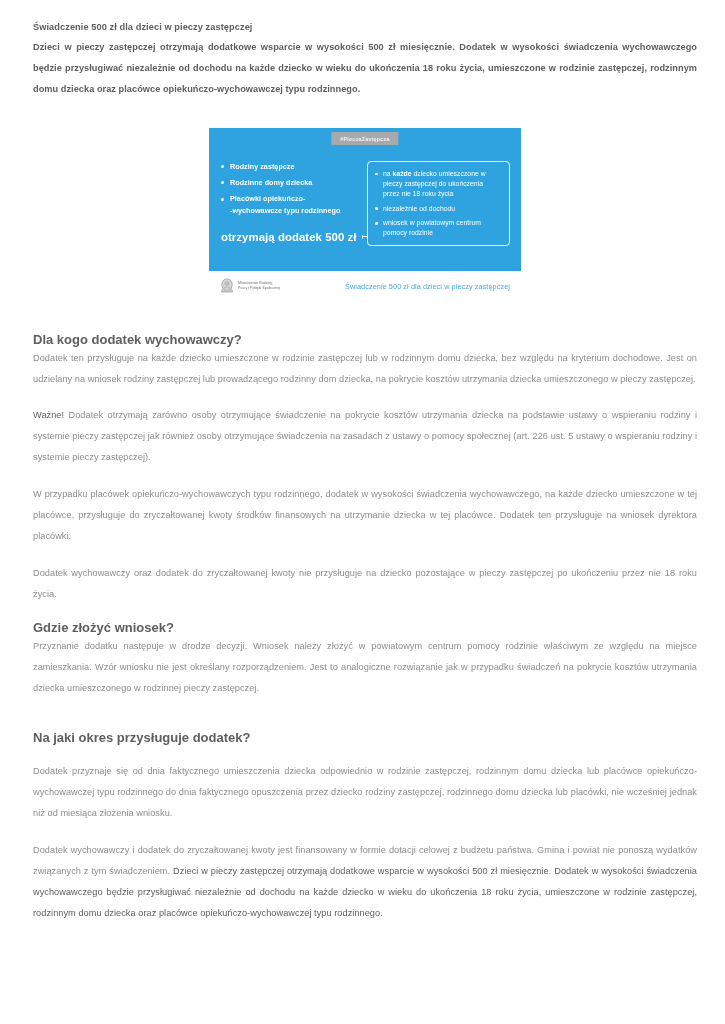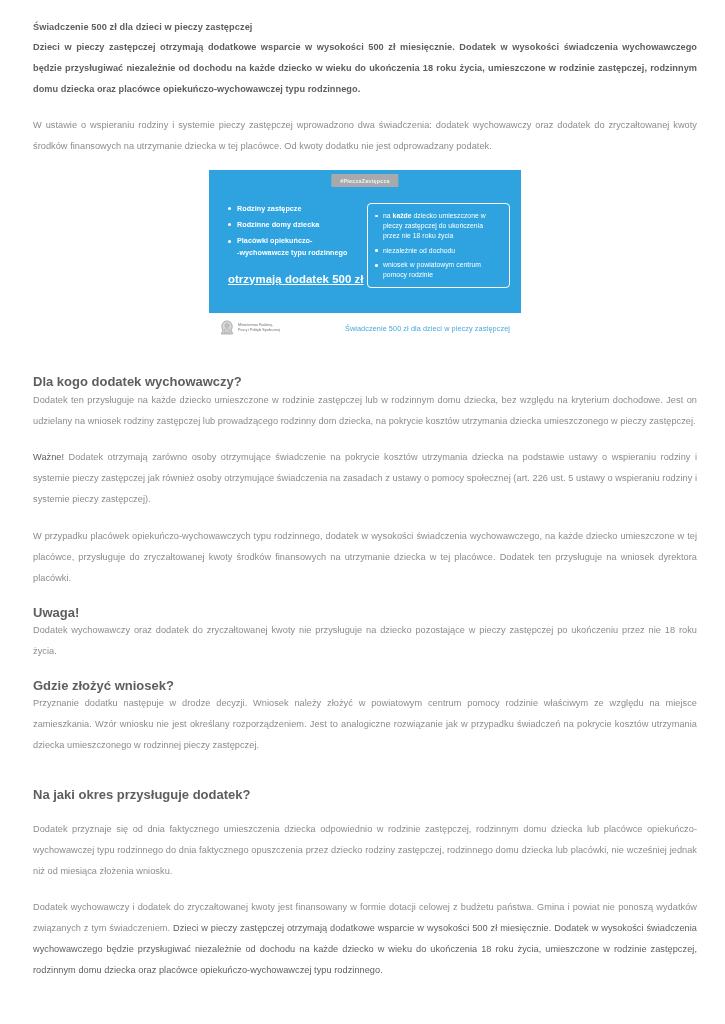--- a/index.html
+++ b/index.html
@@ -95,21 +95,21 @@
   .info-cols {
     position: absolute;
     top: 33px;
     left: 0;
     right: 0;
     display: flex;
     align-items: flex-start;
   }
   .info-left {
     width: 158px;
-    padding-left: 19px;
+    padding-left: 12px;
     box-sizing: border-box;
   }
   .ilist {
     list-style: none;
     margin: 0;
     padding: 0;
   }
   .ilist li {
     position: relative;
     color: #ffffff;
@@ -136,21 +136,20 @@
   }
   .emph500 {
     margin-top: 14px;
     color: #ffffff;
     font-size: 11.4px;
     font-weight: bold;
     letter-spacing: 0.005em;
     white-space: nowrap;
     display: flex;
     align-items: center;
-    text-decoration: underline;
   }
   .emph500 .dot {
     display: inline-block;
     width: 4px;
     height: 4px;
     border-radius: 50%;
     background: #ffffff;
     margin-left: 5px;
   }
   .emph500 .lead-line {
@@ -227,21 +226,20 @@
 <body>
 
 <div class="page">
 
   <h1 class="doc-heading">Świadczenie 500 zł dla dzieci w pieczy zastępczej</h1>
 
   <p class="para lead">Dzieci w pieczy zastępczej otrzymają dodatkowe wsparcie w wysokości 500 zł miesięcznie. Dodatek w wysokości świadczenia wychowawczego będzie przysługiwać niezależnie od dochodu na każde dziecko w wieku do ukończenia 18 roku życia, umieszczone w rodzinie zastępczej, rodzinnym domu dziecka oraz placówce opiekuńczo-wychowawczej typu rodzinnego.</p>
 
   <div class="spacer-lg"></div>
 
-  <p class="para">W ustawie o wspieraniu rodziny i systemie pieczy zastępczej wprowadzono dwa świadczenia: dodatek wychowawczy oraz dodatek do zryczałtowanej kwoty środków finansowych na utrzymanie dziecka w tej placówce. Od kwoty dodatku nie jest odprowadzany podatek.</p>
 
   <div class="figure">
     <div class="info-card">
 
       <div class="info-blue">
 
         <div class="hashtag">#PieczaZastępcza</div>
 
         <div class="info-cols">
 
@@ -309,21 +307,20 @@
 
   <div class="spacer-md"></div>
 
   <div class="section">
     <p class="para">W przypadku placówek opiekuńczo-wychowawczych typu rodzinnego, dodatek w wysokości świadczenia wychowawczego, na każde dziecko umieszczone w tej placówce, przysługuje do zryczałtowanej kwoty środków finansowych na utrzymanie dziecka w tej placówce. Dodatek ten przysługuje na wniosek dyrektora placówki.</p>
   </div>
 
   <div class="spacer-md"></div>
 
   <div class="section">
-    <div class="section-title">Uwaga!</div>
     <p class="para">Dodatek wychowawczy oraz dodatek do zryczałtowanej kwoty  nie przysługuje na dziecko pozostające w pieczy zastępczej po ukończeniu przez nie 18 roku życia.</p>
   </div>
 
   <div class="spacer-md"></div>
 
   <div class="section">
     <div class="section-title">Gdzie złożyć wniosek?</div>
     <p class="para">Przyznanie dodatku następuje w drodze decyzji. Wniosek należy złożyć w powiatowym centrum pomocy rodzinie właściwym ze względu na miejsce zamieszkania. Wzór wniosku nie jest określany rozporządzeniem. Jest to analogiczne rozwiązanie jak w przypadku świadczeń na pokrycie kosztów utrzymania dziecka umieszczonego w rodzinnej pieczy zastępczej.</p>
   </div>
 

